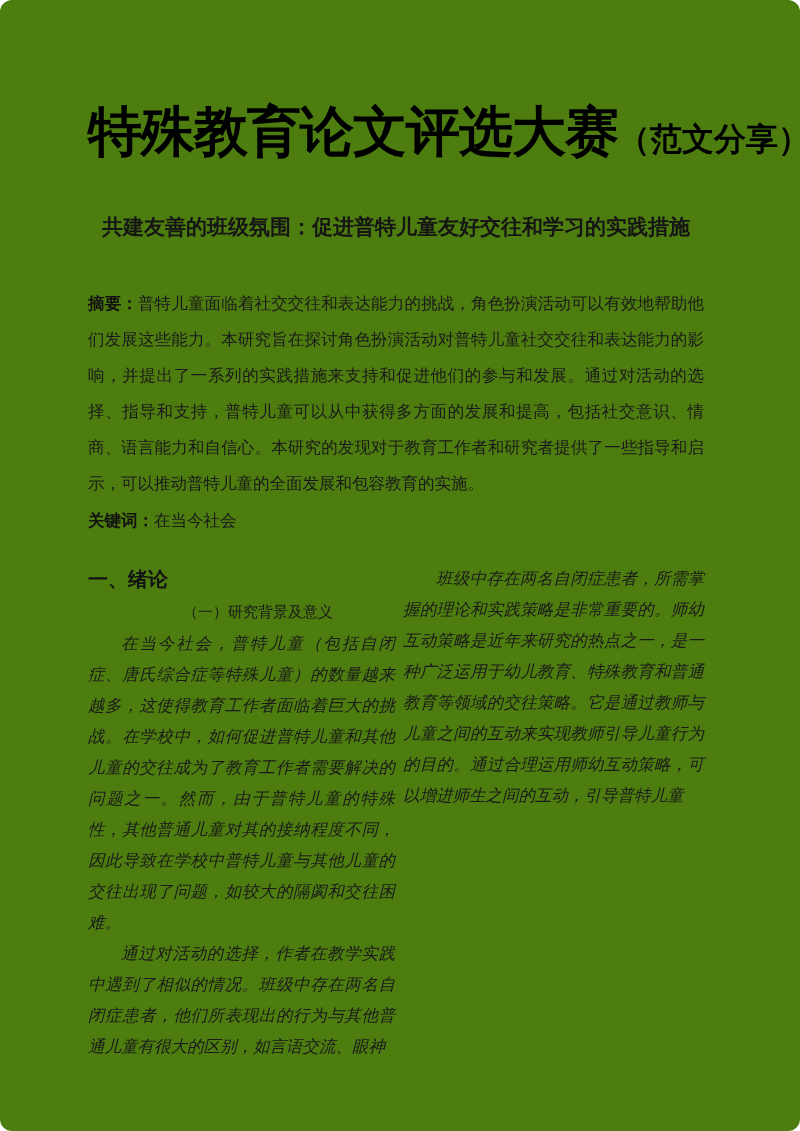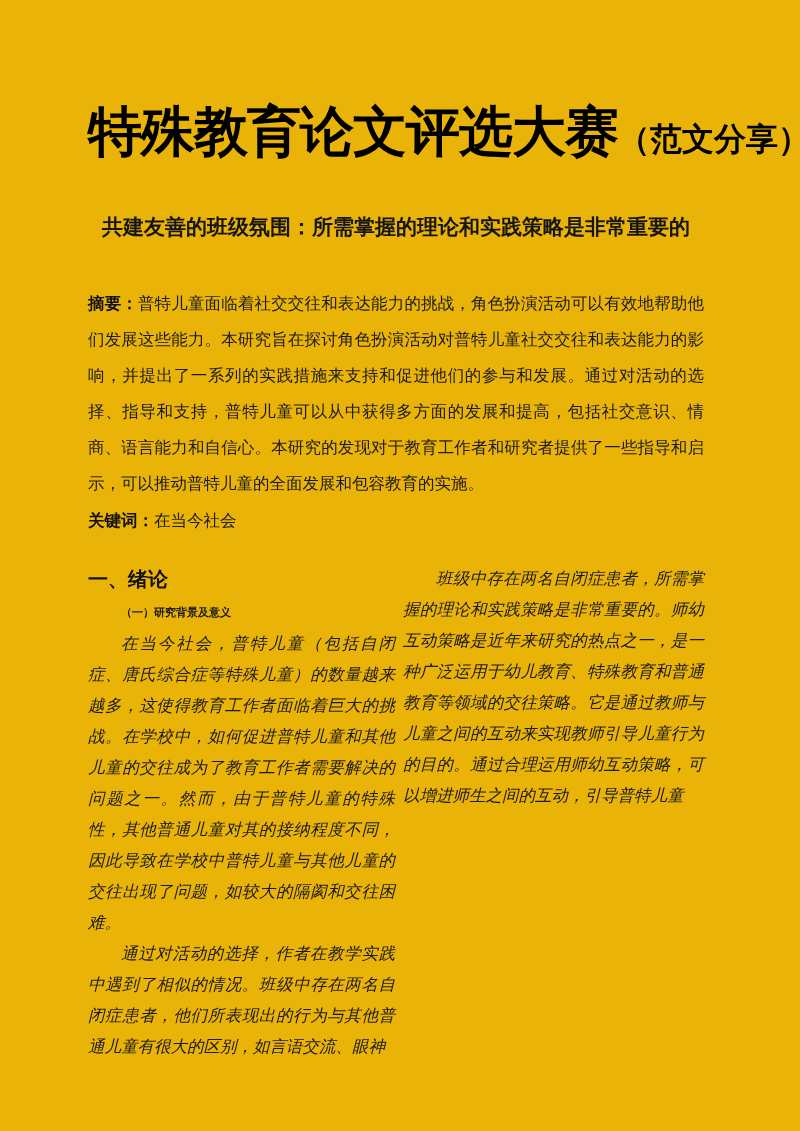--- a/index.html
+++ b/index.html
@@ -12,21 +12,22 @@
     height: 1131px;
     overflow: hidden;
     color: #1a1a1a;
     font-family: "Liberation Serif", serif;
   }
   .page {
     box-sizing: border-box;
     width: 800px;
     height: 1131px;
     padding: 0 96px 0 88px;
-    background: #eab308;
+    background: #4d7c0f;
+    border-radius: 12px;
   }
   
   .title-block {
     padding-top: 96px;
     text-align: center;
     white-space: nowrap;
   }
   .title-main {
     font-family: "Liberation Serif", "DejaVu Serif", serif;
     font-weight: 900;
@@ -78,38 +79,38 @@
   .col p { margin: 0; }
   .section-heading {
     font-family: "Liberation Sans", "DejaVu Sans", sans-serif;
     font-weight: bold;
     font-size: 20px;
     line-height: 33px;
     color: #111111;
     text-align: left;
   }
   .subsection-heading {
-    font-weight: bold;
-    font-size: 11px;
+    font-weight: normal;
+    font-size: 15px;
     line-height: 32px;
     text-indent: 33px;
-    text-align: left;
+    text-align: center;
   }
   .para-indent { text-indent: 33px; font-style: italic; }
 </style>
 </head>
 <body>
 
 <div class="page">
 
   <div class="title-block">
     <span class="title-main">特殊教育论文评选大赛</span><span class="title-paren">（范文分享）</span>
   </div>
 
-  <div class="subtitle">共建友善的班级氛围：所需掌握的理论和实践策略是非常重要的</div>
+  <div class="subtitle">共建友善的班级氛围：促进普特儿童友好交往和学习的实践措施</div>
 
   <div class="abstract-block">
     <p><span class="inline-label">摘要：</span><span>普特儿童面临着社交交往和表达能力的挑战，角色扮演活动可以有效地帮助他们发展这些能力。本研究旨在探讨角色扮演活动对普特儿童社交交往和表达能力的影响，并提出了一系列的实践措施来支持和促进他们的参与和发展。通过对活动的选择、指导和支持，普特儿童可以从中获得多方面的发展和提高，包括社交意识、情商、语言能力和自信心。本研究的发现对于教育工作者和研究者提供了一些指导和启示，可以推动普特儿童的全面发展和包容教育的实施。</span></p>
     <p><span class="inline-label">关键词：</span><span>在当今社会</span></p>
   </div>
 
   <div class="columns">
 
     <div class="col col-left">
       <div class="section-heading">一、绪论</div>

